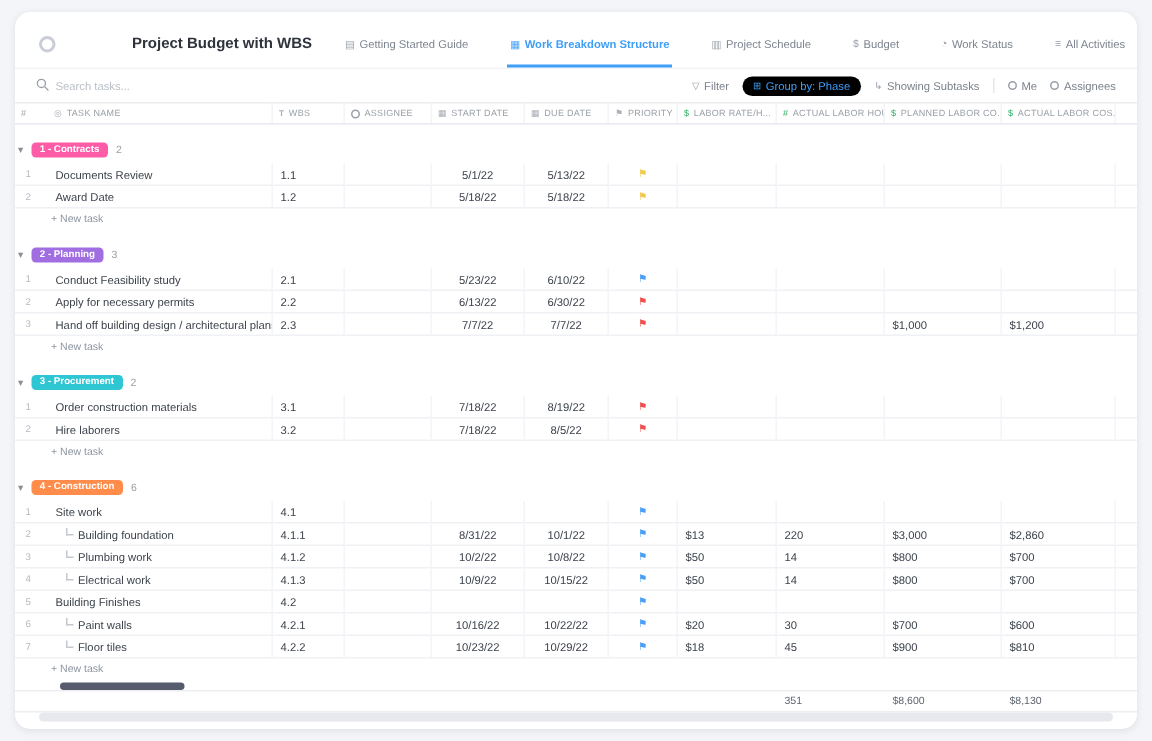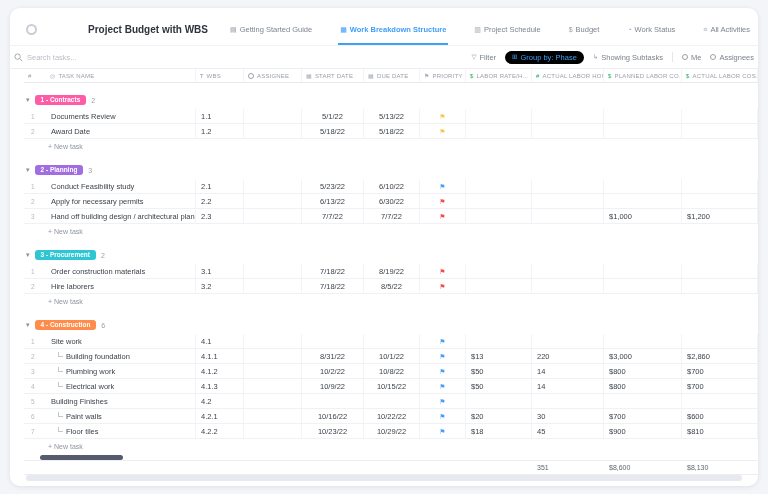--- a/index.html
+++ b/index.html
@@ -11,34 +11,34 @@
   .proj-icon { width:11px; height:11px; border:2px solid #c9cdd6; border-radius:50%; flex:0 0 auto; }
   .title { font-size:10px; font-weight:bold; color:#2f343c; margin-left:7px; white-space:nowrap;padding-left:44px; }
   .tabs { display:flex; align-items:stretch; margin-left:20px; gap:24px; height:100%; }
   .tab { display:flex; align-items:center; gap:3px; font-size:7.5px; color:#7e8590; cursor:pointer; padding:0 2px; white-space:nowrap; }
   .tab .ticon { font-size:7px; color:#9aa0a8; font-style:normal; }
   .tab.active { color:#3f9ef8; box-shadow:inset 0 -2px 0 #3f9ef8; font-weight:bold; }
   .tab.active .ticon { color:#3f9ef8; }
   .tab.addview { color:#6b7077; }
 
   
-  .toolbar { display:flex; align-items:center; justify-content:space-between; height:23px; padding:0 4px; border-bottom:1px solid #eceef2; }
+  .toolbar { display:flex; align-items:center; justify-content:space-between; height:23px; padding:0 14px; border-bottom:1px solid #eceef2; }
   .search { display:flex; align-items:center; gap:4px; }
   .search input { border:none; outline:none; font-size:7.5px; width:95px; color:#3d434c; font-family:inherit; }
   .search input::placeholder { color:#b9bec6; }
   .tright { display:flex; align-items:center; gap:9px; }
   .tbtn { display:flex; align-items:center; gap:3px; font-size:7.5px; color:#7b828c; cursor:pointer; white-space:nowrap; }
   .tbtn .ficon { font-size:6.5px; font-style:normal; color:#9aa0a8; }
   .tbtn.pill { background:#000000; color:#3f9ef8; border-radius:9px; padding:2px 7px; }
   .tbtn.pill .ficon { color:#3f9ef8; }
   .circle-icon { width:6px; height:6px; border:1px solid #9aa0a8; border-radius:50%; display:inline-block; }
   .sep { width:1px; height:10px; background:#e4e6ea; }
 
   
-  .table { padding-left:14px; --cols:22px 150px 48px 58px 62px 56px 46px 66px 72px 78px 76px; }
+  .table { --cols:22px 150px 48px 58px 62px 56px 46px 66px 72px 78px 76px; }
   .thead { display:grid; grid-template-columns:var(--cols); height:14px; align-items:center; border-bottom:1px solid #e8eaef; }
   .hc { display:flex; align-items:center; gap:3px; font-size:6px; color:#9aa0a8; letter-spacing:.2px; padding:0 4px; height:100%; border-right:1px solid #f3f4f7; overflow:hidden; white-space:nowrap; }
   .hc.num { border-right:none; }
   .hicon { font-style:normal; font-size:6px; color:#aab0b8; }
   .hicon.green { color:#27ae60; }
   .hicon.ttype { font-size:5.5px; font-weight:bold; }
 
   .ghead { display:flex; align-items:center; gap:5px; height:18px; margin-top:8px; padding-left:2px; }
   .group:first-of-type .ghead { margin-top:4px; }
   .chev { font-size:7px; color:#8a8f98; cursor:pointer; }

